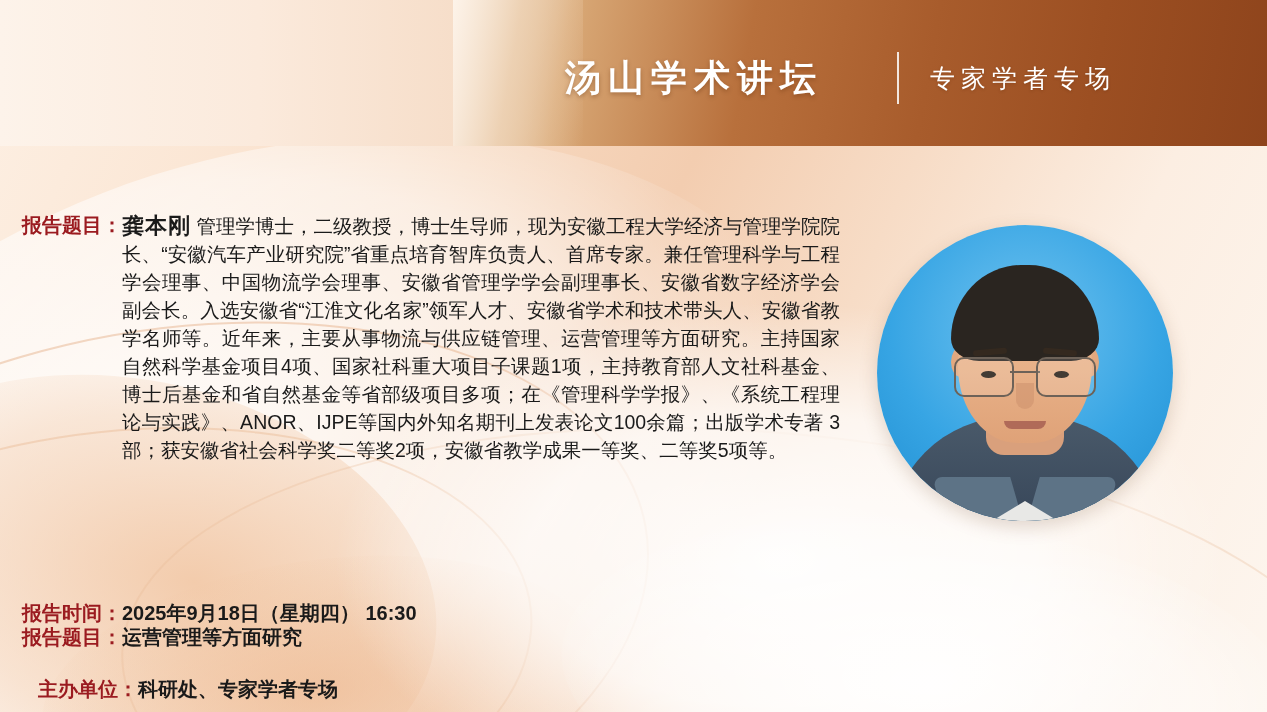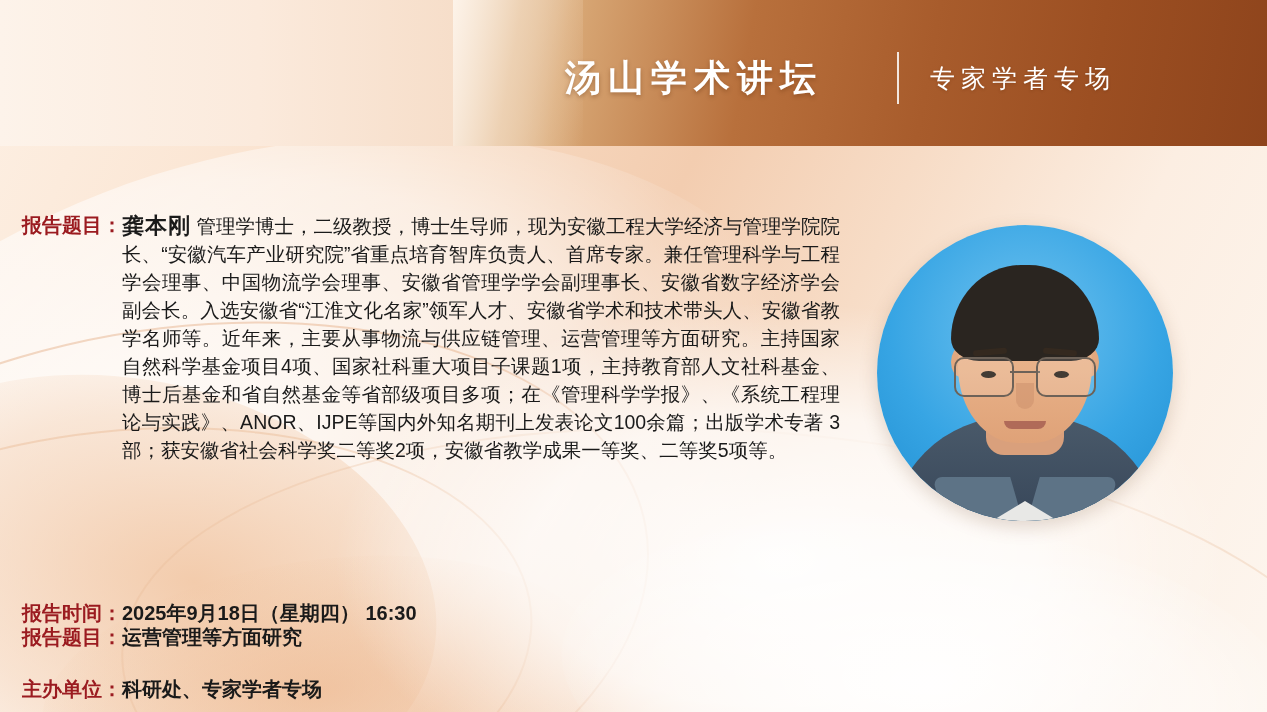--- a/index.html
+++ b/index.html
@@ -208,21 +208,21 @@
   .value {
     color: #1a1a1a;
     font-size: 20px;
     font-weight: bold;
   }
 
   .row-topic { left: 22px; top: 160px; }
   .row-bio   { left: 22px; top: 212px; width: 1180px; }
   .row-time  { left: 22px; top: 600px; }
   .row-place { left: 22px; top: 624px; }
-  .row-org   { left: 22px; top: 676px; align-items: center; }
+  .row-org   { left: 38px; top: 676px; align-items: center; }
 
   .bio-text {
     color: #1a1a1a;
     font-size: 19.5px;
     line-height: 28px;
     width: 718px;
     text-align: justify;
     font-weight: 400;
   }
   .bio-name {

